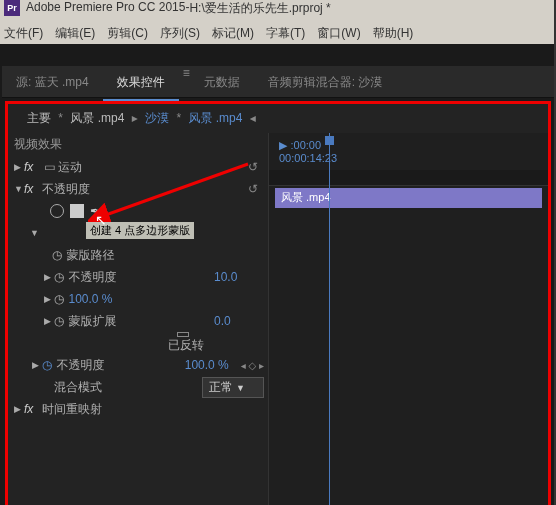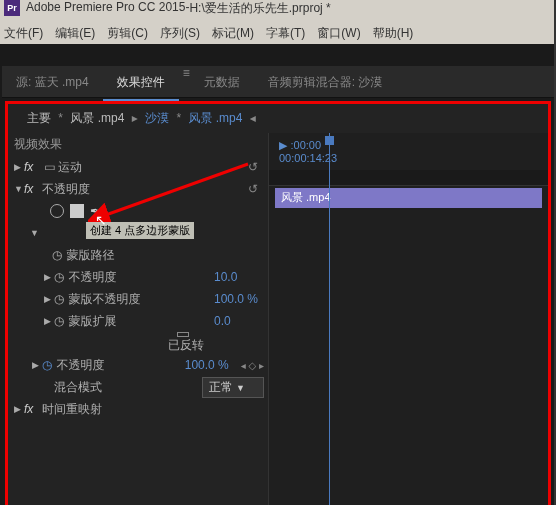--- a/index.html
+++ b/index.html
@@ -143,21 +143,20 @@
         <div class="row" style="padding-left:32px;">
           <span class="tw">▶</span>
           <span class="stopwatch off">◷</span>
           <span class="label">不透明度</span>
           <span class="value">10.0</span>
         </div>
 
         <div class="row" style="padding-left:32px;">
           <span class="tw">▶</span>
           <span class="stopwatch off">◷</span>
-          <span class="label">蒙版不透明度</span>
           <span class="value">100.0 %</span>
         </div>
 
         <div class="row" style="padding-left:32px;">
           <span class="tw">▶</span>
           <span class="stopwatch off">◷</span>
           <span class="label">蒙版扩展</span>
           <span class="value">0.0</span>
         </div>
 

